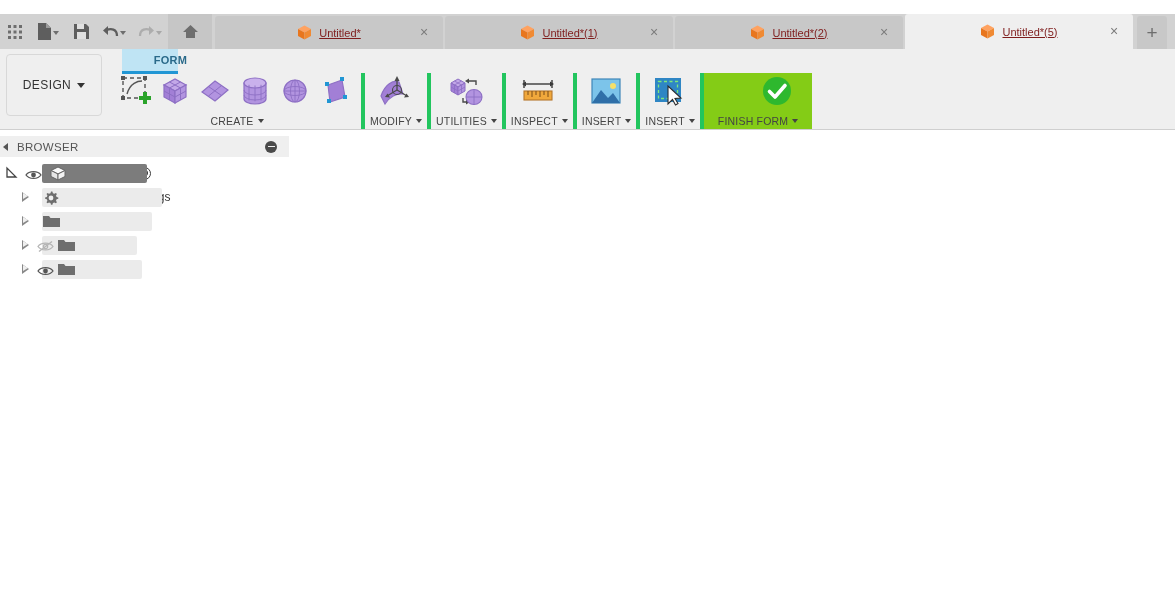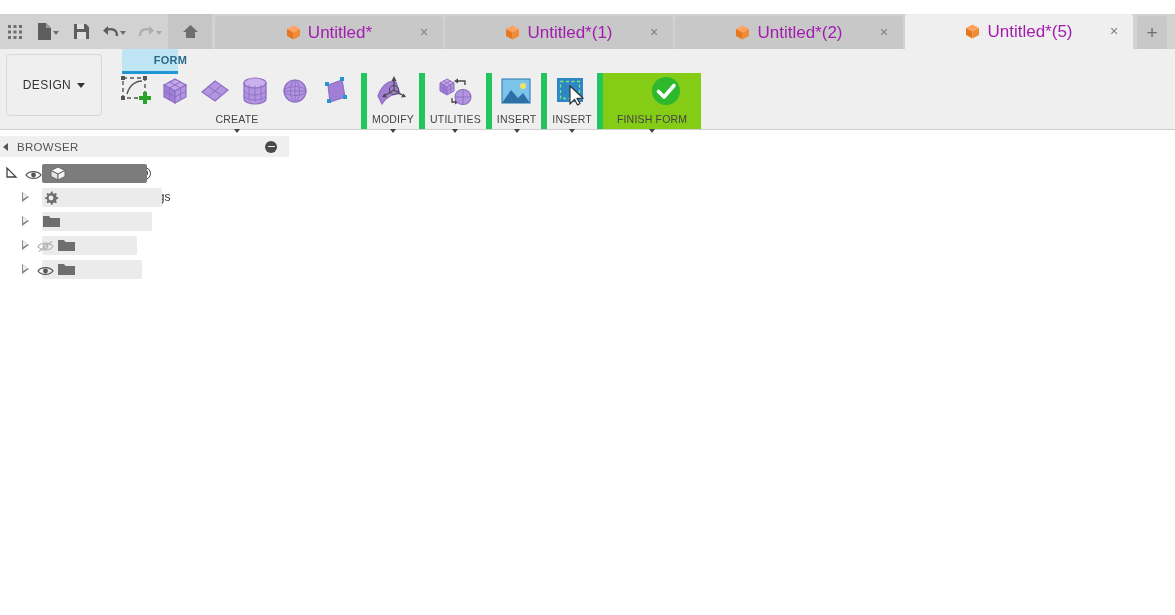--- a/index.html
+++ b/index.html
@@ -42,21 +42,21 @@
   .caret-sm.dim { border-top-color: #a8a8a8; }
 
   .tabs { position: absolute; left: 215px; top: 0; height: 35px; display: flex; align-items: flex-end; }
   .tab {
     position: relative; width: 228px; height: 33px; margin-right: 2px;
     background: #c8c8c8; border-radius: 3px 3px 0 0;
     display: flex; align-items: center; justify-content: center;
   }
   .tab.active { background: #efefef; height: 35px; }
   .tab-ico { width: 15px; height: 15px; margin-right: 7px; position: relative; flex: 0 0 auto; }
-  .tab-label { font-size: 17px; color: #a21caf; white-space: nowrap; }
+  .tab-label { font-size: 11px; color: #7f1d1d; white-space: nowrap; text-decoration: underline; }
   .tab-close {
     position: absolute; right: 12px; top: 50%; transform: translateY(-50%);
     width: 14px; height: 14px; font-size: 14px; line-height: 13px; color: #7c7c7c;
     text-align: center; font-family: "Liberation Sans", sans-serif;
   }
   .tab-add {
     width: 30px; height: 33px; display: flex; align-items: center; justify-content: center;
     background: #c8c8c8; border-radius: 3px 3px 0 0; margin-left: 2px;
     color: #6e6e6e; font-size: 19px; line-height: 19px;
   }
@@ -76,24 +76,24 @@
 
   .formtab {
     position: absolute; left: 122px; top: 0px; width: 56px; height: 22px;
     background: #bfe4f4; display: flex; align-items: center; justify-content: center;
   }
   .formtab-txt { font-size: 11px; font-weight: bold; color: #2a6a8a; letter-spacing: .3px; margin-left: 41px; }
   .formtab-bar { position: absolute; left: 122px; top: 22px; width: 56px; height: 3px; background: #2196d4; }
 
   .panels { position: absolute; left: 113px; top: 24px; height: 56px; display: flex; align-items: flex-start; }
   .panel { position: relative; height: 56px; display: flex; flex-direction: column; align-items: center; padding: 0 5px; }
-  .panel.sep { border-left: 6px solid #22c55e; }
+  .panel.sep { border-left: 4px solid #22c55e; }
   .panel.hl { background: #84cc16; align-items: flex-end; }
   .panel-icons { display: flex; align-items: center; justify-content: center; height: 40px; gap: 2px; }
-  .panel-title { display: flex; align-items: center; gap: 4px; height: 15px; flex-direction: column; }
+  .panel-title { display: flex; align-items: center; gap: 4px; height: 15px; }
   .panel-title span { font-size: 10.5px; color: #444; letter-spacing: .2px; white-space: nowrap; }
   .caret-xs { width:0;height:0;border-left:3px solid transparent;border-right:3px solid transparent;border-top:4px solid #444; }
   .ico { width: 38px; height: 38px; position: relative; }
 
   
   .browser-hdr {
     position: absolute; left: 0; top: 136px; width: 289px; height: 21px;
     background: #efefef; display: flex; align-items: center;
   }
   .browser-hdr .collapse {
@@ -547,20 +547,39 @@
             </svg>
           </span>
         </div>
         <div class="panel-title">
           <span>UTILITIES</span>
             <i class="caret-xs"></i>
         </div>
       </div>
 
 
+      <div class="panel sep">
+        <div class="panel-icons">
+          <span class="ico">
+            <svg width="36" height="34" viewBox="0 0 36 34">
+              <path d="M4,10 L32,10" stroke="#3a3a3a" stroke-width="1.4"></path>
+              <path d="M4,6 L4,14 M32,6 L32,14" stroke="#3a3a3a" stroke-width="1.4"></path>
+              <path d="M2,10 L6,7.5 L6,12.5 Z M34,10 L30,7.5 L30,12.5 Z" fill="#3a3a3a"></path>
+              <rect x="4" y="17" width="28" height="9" fill="#f0a83c" stroke="#b5762a" stroke-width="1.1"></rect>
+              <g stroke="#7a4d18" stroke-width="1">
+                <path d="M8,17 L8,21 M12,17 L12,23 M16,17 L16,21 M20,17 L20,23 M24,17 L24,21 M28,17 L28,23"></path>
+              </g>
+            </svg>
+          </span>
+        </div>
+        <div class="panel-title">
+          <span>INSPECT</span>
+            <i class="caret-xs"></i>
+        </div>
+      </div>
 
       <div class="panel sep">
         <div class="panel-icons">
           <span class="ico">
             <svg width="36" height="34" viewBox="0 0 36 34">
               <rect x="4" y="5" width="28" height="24" fill="#7cc4ea" stroke="#3f86b8" stroke-width="1.2"></rect>
               <circle cx="25" cy="12" r="3" fill="#f5e06a"></circle>
               <path d="M4,29 L13,16 L20,24 L25,19 L32,29 Z" fill="#2f6fa8"></path>
             </svg>
           </span>

